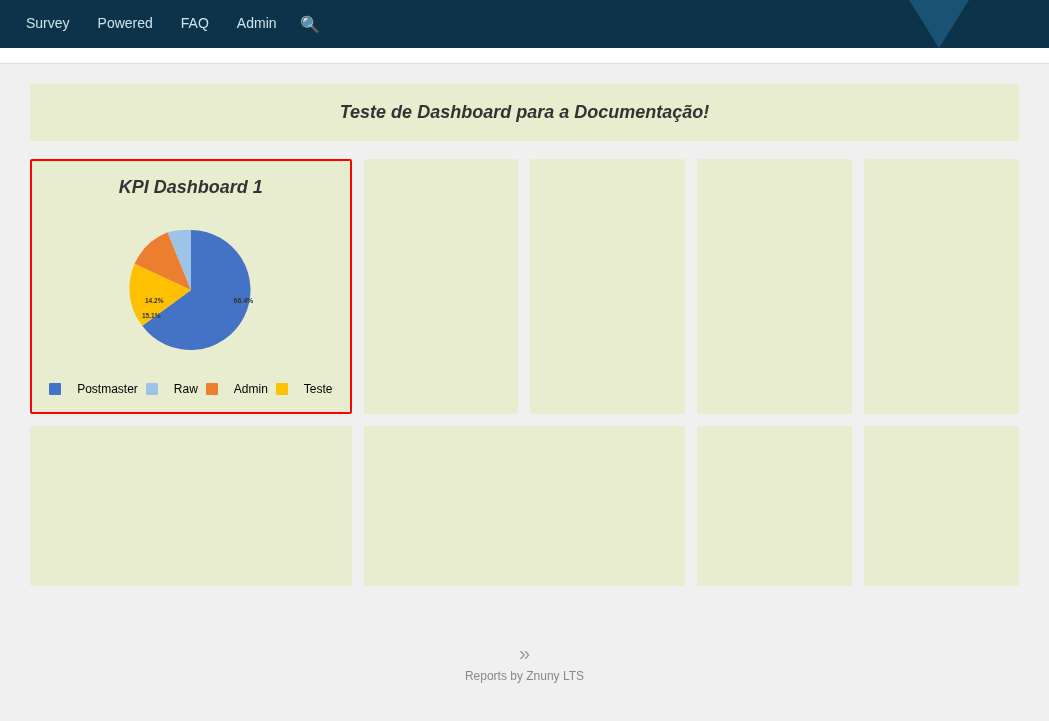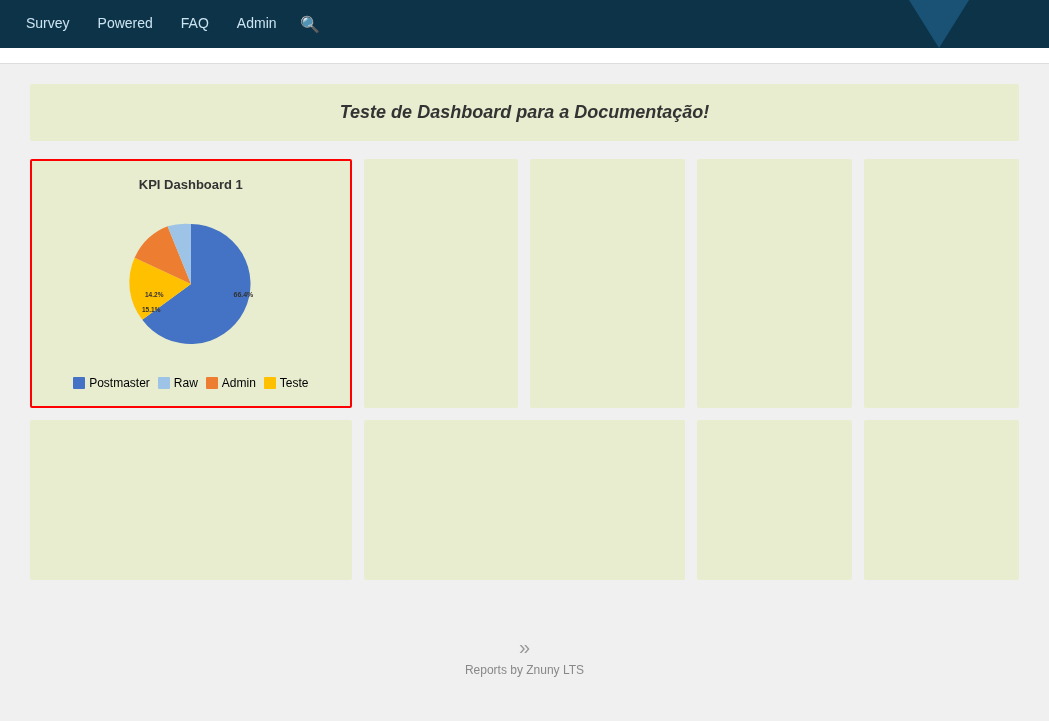--- a/index.html
+++ b/index.html
@@ -87,25 +87,26 @@
     }
     .kpi-card.highlighted {
       border: 2px solid red;
       grid-column: span 2;
     }
     .kpi-card.small {
       grid-column: span 1;
       min-height: 160px;
     }
     .kpi-card-title {
-      font-size: 13px;
+      font-size: 18px;
       font-weight: bold;
       color: #333;
       margin-bottom: 12px;
       text-align: center;
+      font-style: italic;
     }
 
     
     .pie-container {
       display: flex;
       flex-direction: column;
       align-items: center;
     }
 
     
@@ -119,21 +120,21 @@
       display: flex;
       flex-wrap: wrap;
       gap: 8px;
       margin-top: 12px;
       justify-content: center;
       font-size: 12px;
     }
     .legend-item {
       display: flex;
       align-items: center;
-      gap: 4px;
+      gap: 16px;
     }
     .legend-color {
       width: 12px;
       height: 12px;
       border-radius: 1px;
       flex-shrink: 0;
     }
 
     
     .footer {

